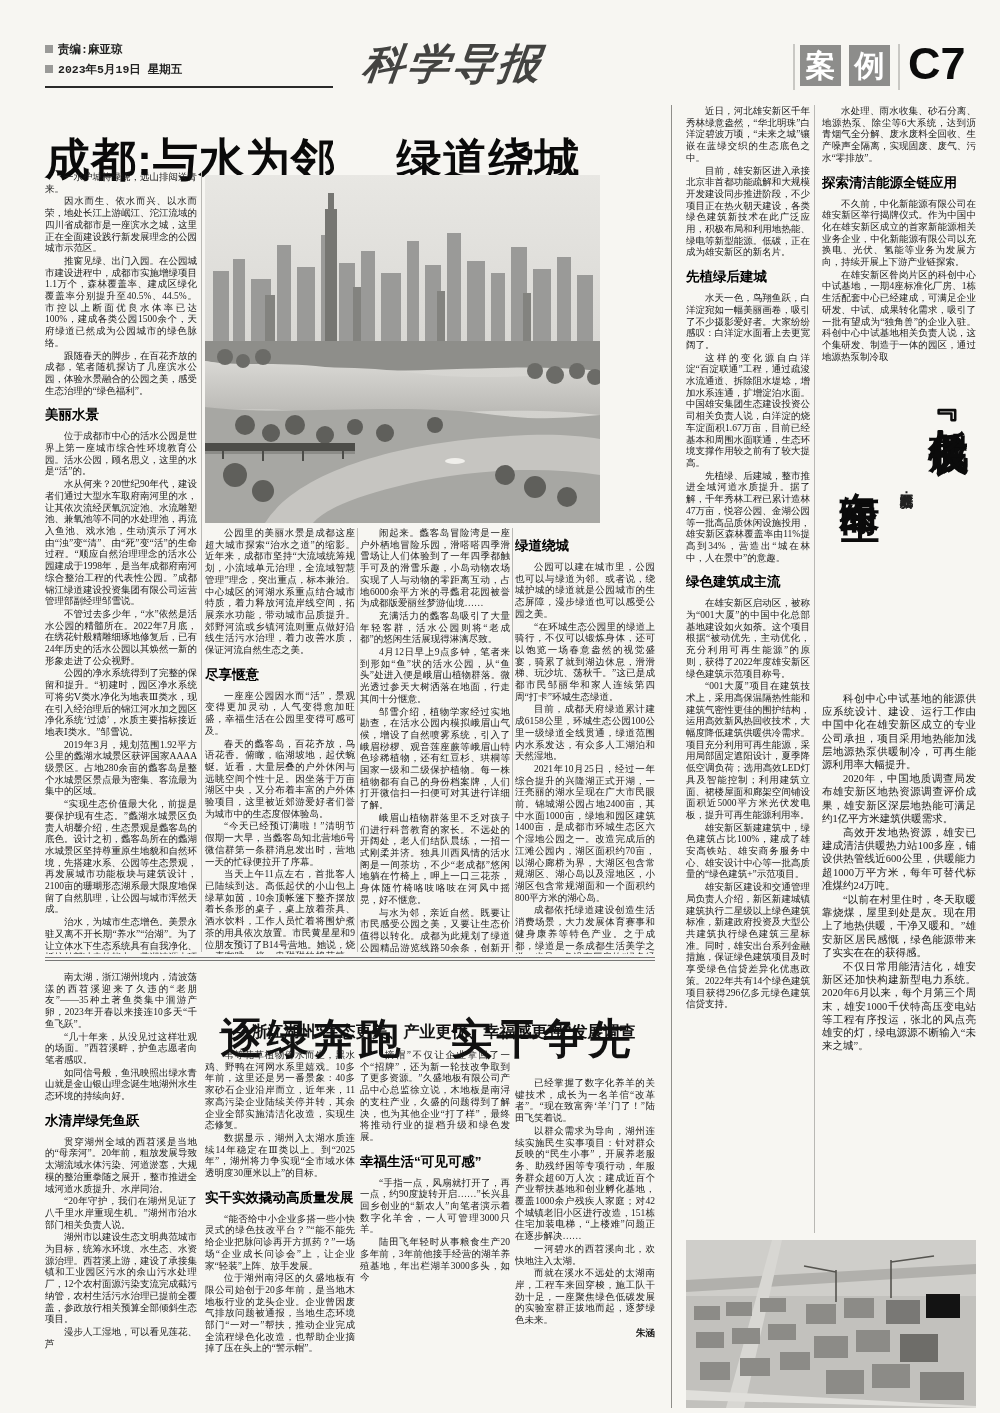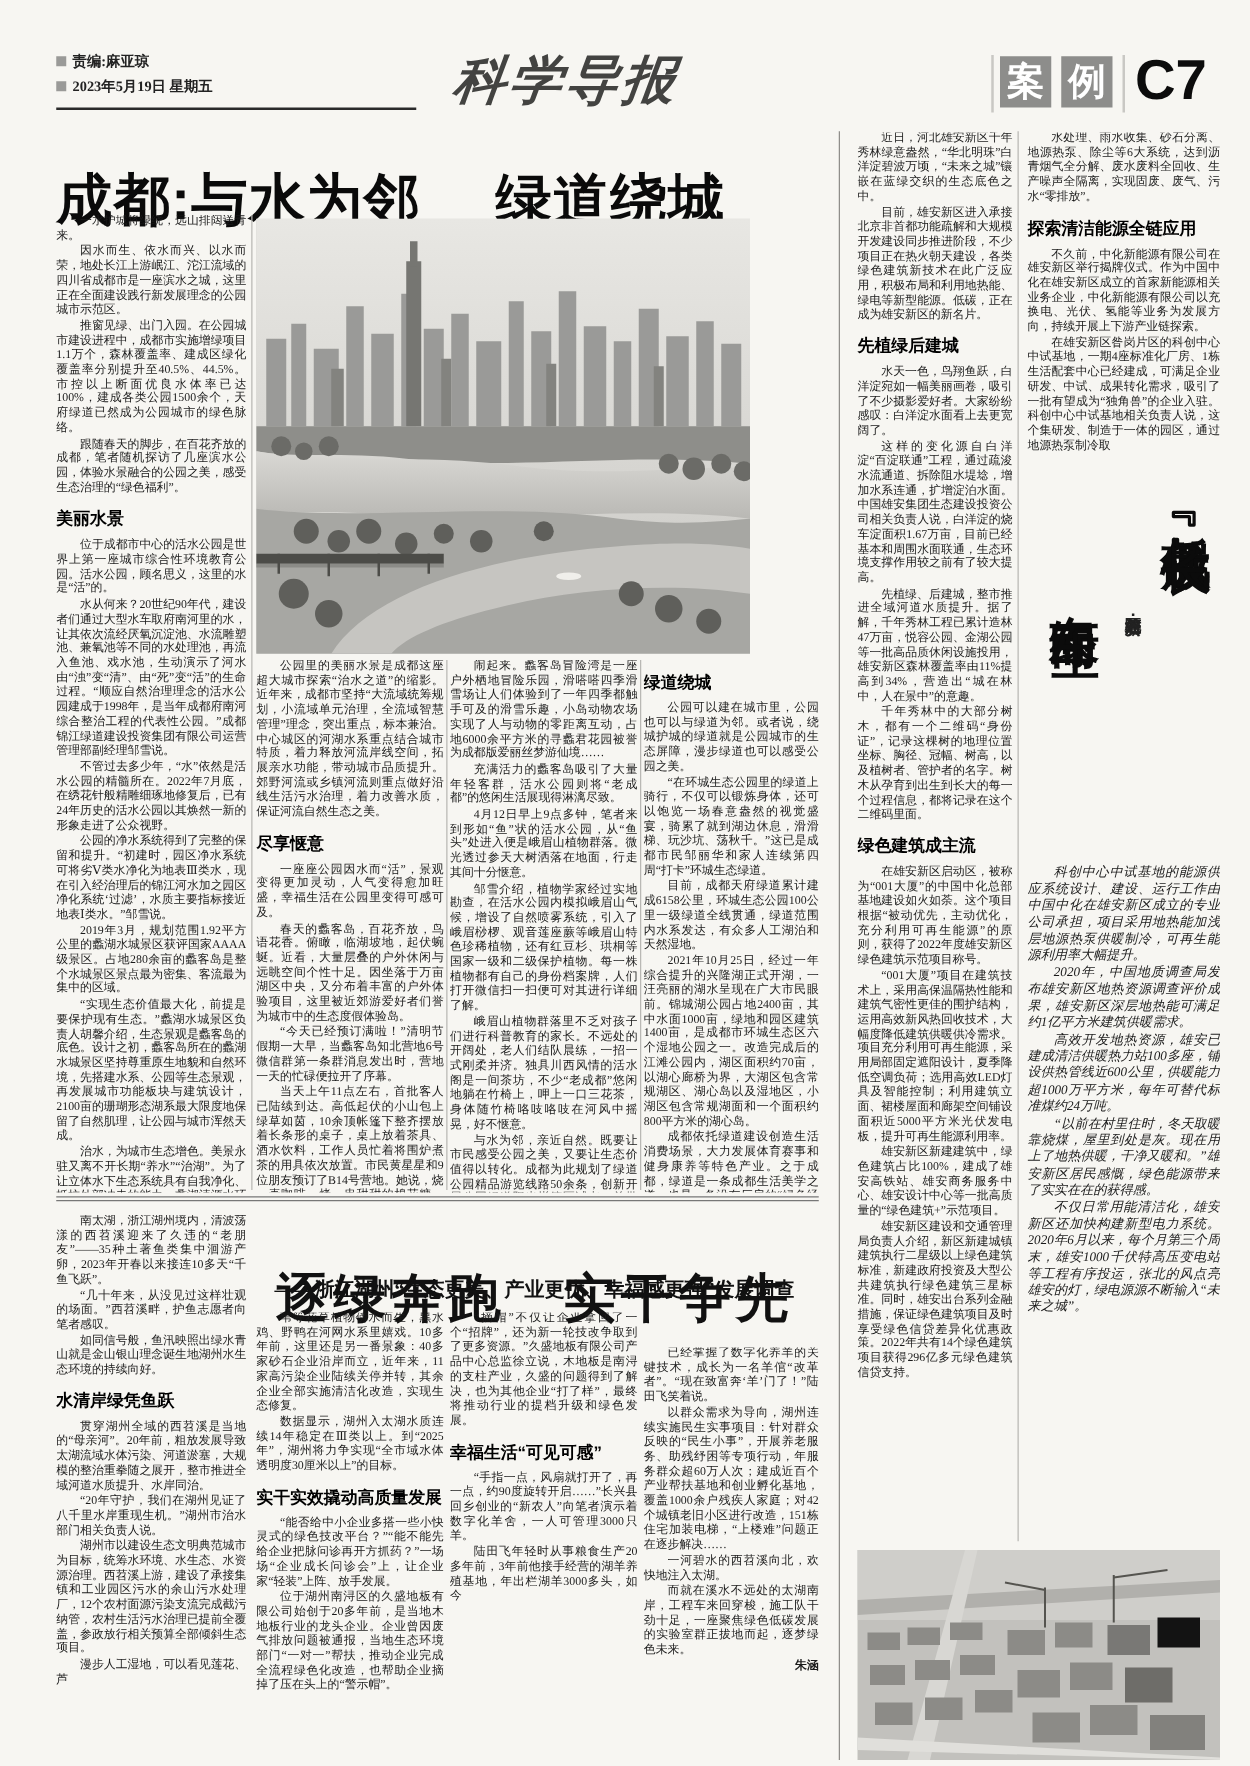--- a/index.html
+++ b/index.html
@@ -1,19 +1,19 @@
 <!DOCTYPE html>
 <html><head>
 <meta charset="utf-8">
 <style>
   html,body{margin:0;padding:0;background:#e9e8e4;}
   .page{position:relative;width:1000px;height:1413px;background:#f7f6f2;margin:0 auto;overflow:hidden;
         font-family:"Liberation Serif","DejaVu Serif",serif;color:#1a1a1a;}
   
-  .hdr-left{position:absolute;left:45px;top:40px;font-family:Liberation Serif, serif;
+  .hdr-left{position:absolute;left:45px;top:40px;font-family:Liberation Mono, monospace;
             font-size:11.5px;font-weight:bold;color:#222;line-height:20px;}
   .hdr-left .sq{display:inline-block;width:8px;height:8px;background:#9a9a98;margin-right:5px;}
   .hdr-rule{position:absolute;left:45px;top:86px;width:288px;height:2px;background:#2a2a2a;}
   .masthead{position:absolute;left:363px;top:36px;width:230px;height:54px;
             font-family:"DejaVu Serif",serif;font-style:italic;font-weight:bold;font-size:42px;
             color:#434341;letter-spacing:3px;transform:skewX(-7deg);}
   .vbar{position:absolute;width:2px;background:#c9c8c4;top:44px;height:46px;}
   .secbox{position:absolute;top:45px;width:41px;height:41px;background:#8d8d8b;color:#fff;
           font-family:"Liberation Sans",sans-serif;font-weight:bold;font-size:30px;line-height:41px;text-align:center;}
   .pageno{position:absolute;left:908px;top:38px;font-family:"Liberation Sans",sans-serif;
@@ -24,21 +24,21 @@
   .h-mid{position:absolute;left:200px;top:976px;width:455px;text-align:center;
          font-weight:bold;font-size:42px;color:#111;letter-spacing:4px;white-space:nowrap;}
   .h-mid-dek{position:absolute;left:200px;top:1022px;width:455px;text-align:center;
          font-weight:bold;font-size:16px;color:#111;white-space:nowrap;}
   
   .col{position:absolute;overflow:hidden;text-align:justify;}
   .para{font-size:9.5px;line-height:11.7px;text-indent:2em;margin:0 0 1px;}
   .subhead{font-family:"Liberation Sans","DejaVu Sans",sans-serif;font-weight:bold;font-size:13.5px;
            color:#000;margin:9px 0 7px;text-indent:0;}
   .byline{font-size:9.5px;line-height:11.7px;text-align:right;font-weight:bold;margin:0;}
-  .rail2 .para{font-size:10.5px;line-height:13.2px;font-style:italic;}
+  .rail2 .para{font-size:10.5px;line-height:13.2px;}
   
   .vrule{position:absolute;width:1px;background:#b9b8b4;}
   .hrule2{position:absolute;left:45px;top:957px;width:610px;border-top:1px solid #777;border-bottom:1px solid #777;height:2px;}
   
   .photo{position:absolute;background:#d6d5d1;}
   
   .vblock{position:absolute;left:818px;top:396px;width:158px;height:268px;writing-mode:vertical-rl;}
   .vblock .vt1{font-weight:bold;font-size:40px;color:#0b0b0b;letter-spacing:2px;margin-left:6px;}
   .vblock .vkick{font-size:13px;font-weight:bold;color:#222;padding-top:88px;margin-left:10px;}
   .vblock .vt2{font-weight:bold;font-size:40px;color:#0b0b0b;padding-top:64px;letter-spacing:4px;margin-left:6px;}
@@ -229,21 +229,20 @@
   <div class="vrule" style="left:671px;top:105px;height:1303px;background:#8f8e8a;"></div>
   <div class="vrule" style="left:814px;top:105px;height:1128px;"></div>
 
   <div class="col" style="left:686px;top:106px;width:124px;height:1128px;">
       <p class="para">近日，河北雄安新区千年秀林绿意盎然，“华北明珠”白洋淀碧波万顷，“未来之城”镶嵌在蓝绿交织的生态底色之中。</p>
       <p class="para">目前，雄安新区进入承接北京非首都功能疏解和大规模开发建设同步推进阶段，不少项目正在热火朝天建设，各类绿色建筑新技术在此广泛应用，积极布局和利用地热能、绿电等新型能源。低碳，正在成为雄安新区的新名片。</p>
       <h3 class="subhead">先植绿后建城</h3>
       <p class="para">水天一色，鸟翔鱼跃，白洋淀宛如一幅美丽画卷，吸引了不少摄影爱好者。大家纷纷感叹：白洋淀水面看上去更宽阔了。</p>
       <p class="para">这样的变化源自白洋淀“百淀联通”工程，通过疏浚水流通道、拆除阻水堤埝，增加水系连通，扩增淀泊水面。中国雄安集团生态建设投资公司相关负责人说，白洋淀的烧车淀面积1.67万亩，目前已经基本和周围水面联通，生态环境支撑作用较之前有了较大提高。</p>
       <p class="para">先植绿、后建城，整市推进全域河道水质提升。据了解，千年秀林工程已累计造林47万亩，悦容公园、金湖公园等一批高品质休闲设施投用，雄安新区森林覆盖率由11%提高到34%，营造出“城在林中，人在景中”的意趣。</p>
-      <p class="para">千年秀林中的大部分树木，都有一个二维码“身份证”，记录这棵树的地理位置坐标、胸径、冠幅、树高，以及植树者、管护者的名字。树木从孕育到出生到长大的每一个过程信息，都将记录在这个二维码里面。</p>
       <h3 class="subhead">绿色建筑成主流</h3>
       <p class="para">在雄安新区启动区，被称为“001大厦”的中国中化总部基地建设如火如荼。这个项目根据“被动优先，主动优化，充分利用可再生能源”的原则，获得了2022年度雄安新区绿色建筑示范项目称号。</p>
       <p class="para">“001大厦”项目在建筑技术上，采用高保温隔热性能和建筑气密性更佳的围护结构，运用高效新风热回收技术，大幅度降低建筑供暖供冷需求。项目充分利用可再生能源，采用局部固定遮阳设计，夏季降低空调负荷；选用高效LED灯具及智能控制；利用建筑立面、裙楼屋面和廊架空间铺设面积近5000平方米光伏发电板，提升可再生能源利用率。</p>
       <p class="para">雄安新区新建建筑中，绿色建筑占比100%，建成了雄安高铁站、雄安商务服务中心、雄安设计中心等一批高质量的“绿色建筑+”示范项目。</p>
       <p class="para">雄安新区建设和交通管理局负责人介绍，新区新建城镇建筑执行二星级以上绿色建筑标准，新建政府投资及大型公共建筑执行绿色建筑三星标准。同时，雄安出台系列金融措施，保证绿色建筑项目及时享受绿色信贷差异化优惠政策。2022年共有14个绿色建筑项目获得296亿多元绿色建筑信贷支持。</p>
     </div>
   <div class="col" style="left:822px;top:106px;width:154px;height:286px;">
       <p class="para">水处理、雨水收集、砂石分离、地源热泵、除尘等6大系统，达到沥青烟气全分解、废水废料全回收、生产噪声全隔离，实现固废、废气、污水“零排放”。</p>
       <h3 class="subhead">探索清洁能源全链应用</h3>
       <p class="para">不久前，中化新能源有限公司在雄安新区举行揭牌仪式。作为中国中化在雄安新区成立的首家新能源相关业务企业，中化新能源有限公司以充换电、光伏、氢能等业务为发展方向，持续开展上下游产业链探索。</p>

